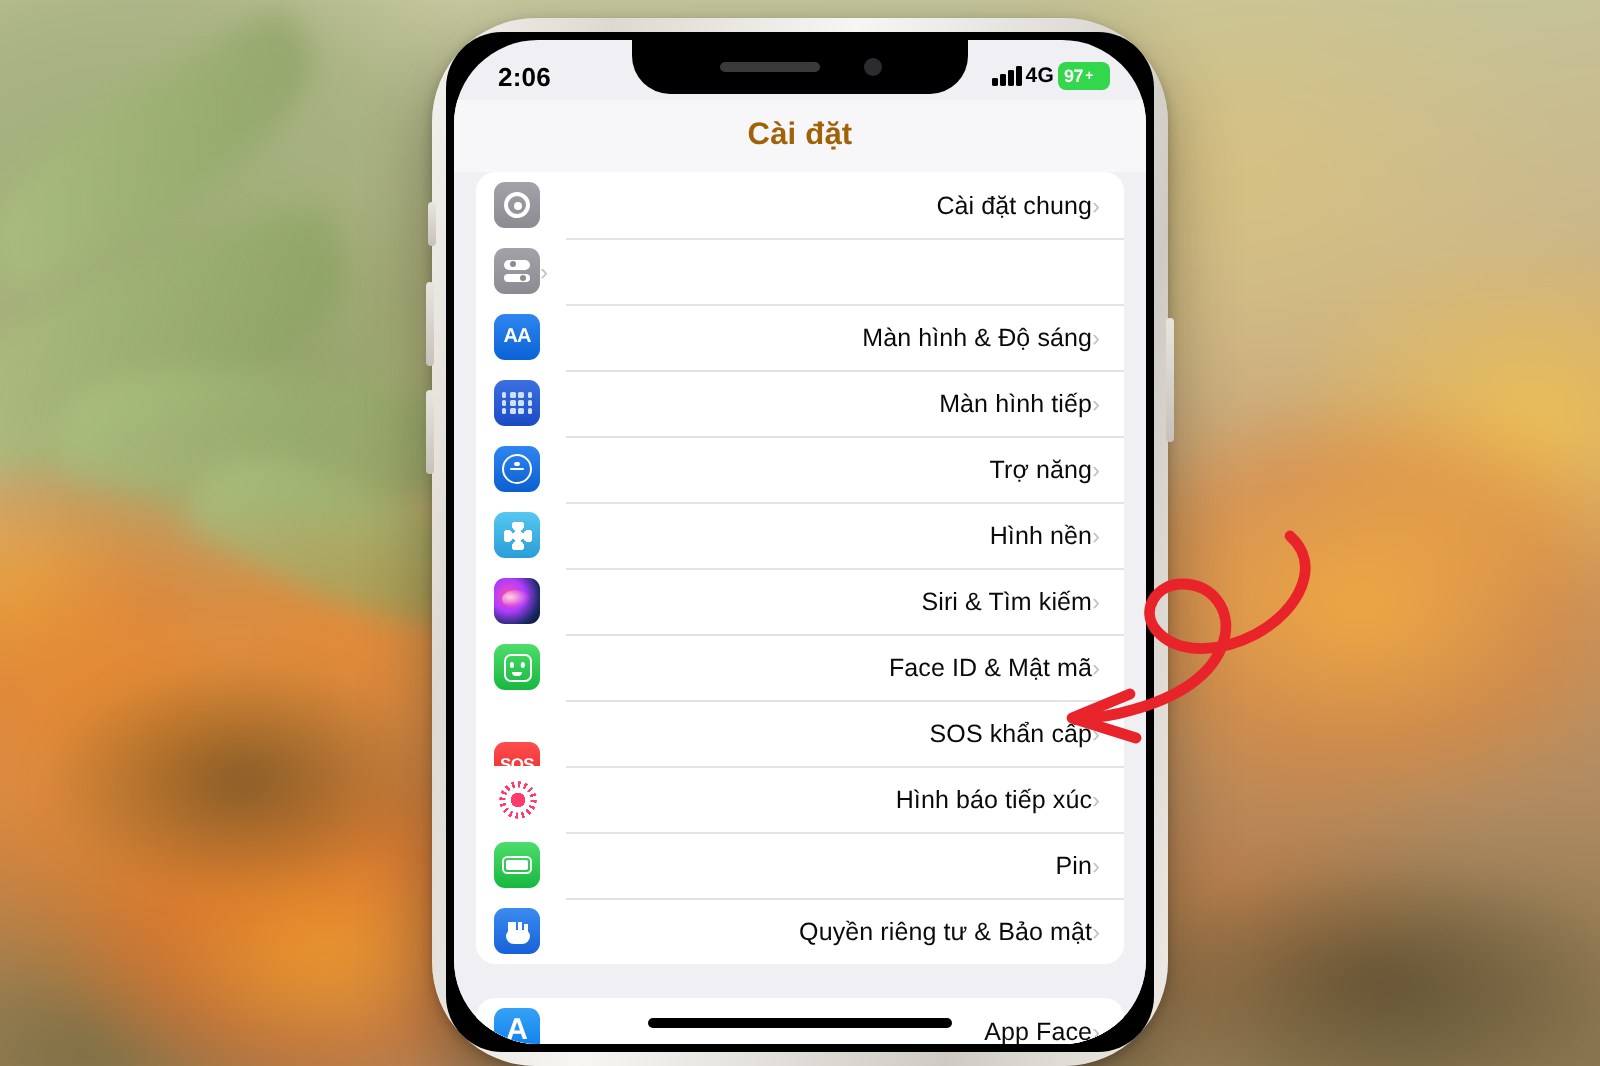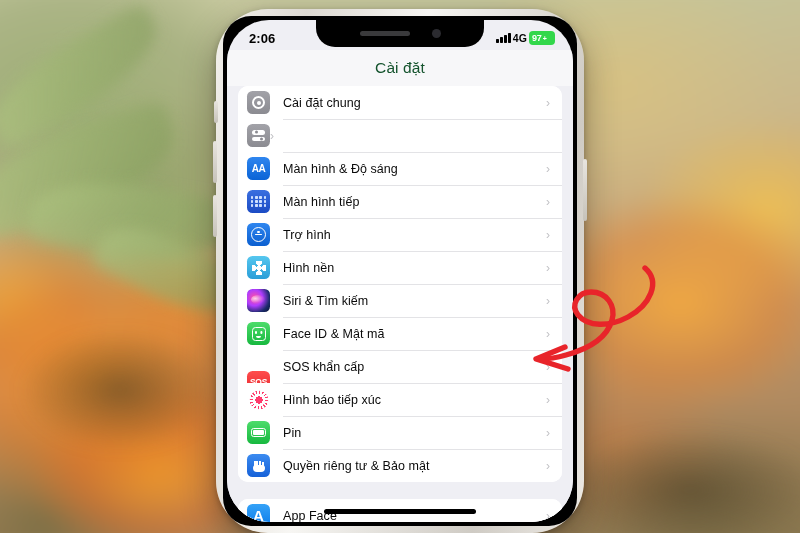--- a/index.html
+++ b/index.html
@@ -129,34 +129,35 @@
   .battery .bolt { font-size: 7px; margin-left: 1px; }
 
   
   .navbar {
     position: absolute; top: 30px; left: 0; right: 0;
     height: 36px;
     display: flex; align-items: center; justify-content: center;
     background: #f7f7f9;
     z-index: 12;
   }
-  .nav-title { font-size: 15.5px; font-weight: 400; color: #14532d; letter-spacing: .1px; }
+  .nav-title { font-size: 15.5px; font-weight: 700; color: #a16207; letter-spacing: .1px; }
 
   
   .list-scroll {
     position: absolute; top: 66px; left: 0; right: 0; bottom: 0;
     background: #efeff4;
     padding: 0 11px;
     overflow: hidden;
   }
   .group {
     background: #fff;
     border-radius: 10px;
     overflow: hidden;
     margin-bottom: 17px;
+    text-align: right;
   }
   .row {
     display: flex; align-items: center;
     height: 33px;
     padding-left: 9px;
     position: relative;
     background: #fff;
   }
   .row + .row::before {
     content: "";
@@ -385,21 +386,21 @@
                       <i></i>
                     </span>
                   </div>
                   <div class="row-label">Màn hình tiếp</div>
                   <div class="chev">›</div>
                 </div>
                 <div class="row">
                   <div class="ico ic-access">
                     <span class="man"></span>
                   </div>
-                  <div class="row-label">Trợ hình</div>
+                  <div class="row-label">Trợ năng</div>
                   <div class="chev">›</div>
                 </div>
                 <div class="row">
                   <div class="ico ic-wall"></div>
                   <div class="row-label">Hình nền</div>
                   <div class="chev">›</div>
                 </div>
                 <div class="row">
                   <div class="ico ic-siri"></div>
                   <div class="row-label">Siri &amp; Tìm kiếm</div>

